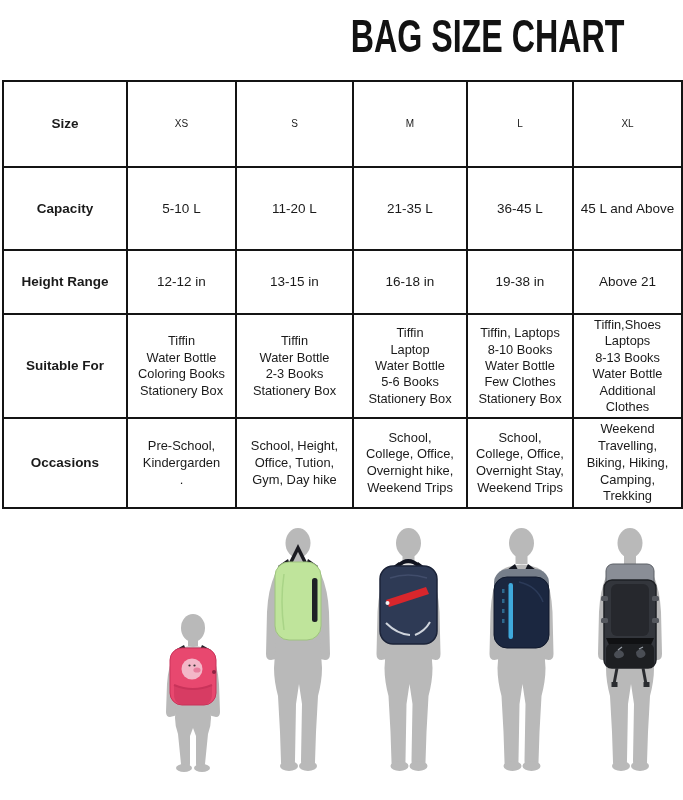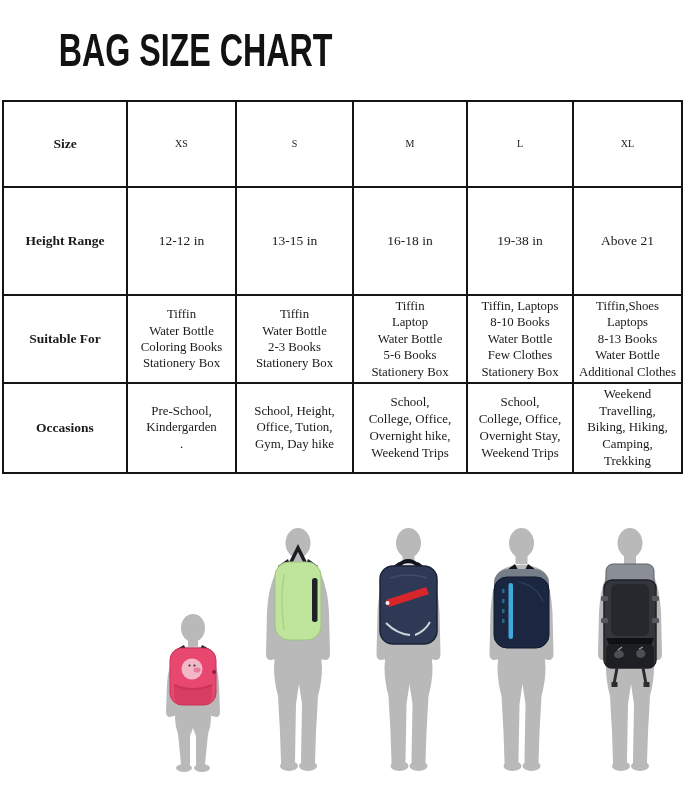--- a/index.html
+++ b/index.html
@@ -1,26 +1,26 @@
 <!DOCTYPE html>
 <html style="--text: #111111; --border: #141414; --silhouette: #b9b9b9; --bag-xs: #e8486f; --bag-xs-dark: #c9335a; --bag-s: #bfe49b; --bag-m: #2e3a55; --bag-m-accent: #d8262c; --bag-l: #1b2740; --bag-l-accent: #3fa9dc; --bag-xl: #33363c; --bag-xl-top: #8a8e96;"><head>
 <meta charset="utf-8">
 <style>
   html,body{margin:0;padding:0;background:#fff;}
   .page{position:relative;width:683px;height:800px;background:#ffffff;overflow:hidden;
         font-family:"Liberation Sans",sans-serif;color:var(--text,#111);}
-  .title-wrap{height:100px;display:flex;align-items:center;justify-content:flex-start;}
+  .title-wrap{height:72px;display:flex;align-items:center;justify-content:flex-end;}
   .title{font-weight:bold;font-size:46px;letter-spacing:0;transform:scaleX(0.70);
          transform-origin:center;white-space:nowrap;color:#121212;}
-  table.size-chart{border-collapse:collapse;table-layout:fixed;width:679px;margin:0 0 0 2px;font-family:Liberation Serif, serif;}
+  table.size-chart{border-collapse:collapse;table-layout:fixed;width:679px;margin:8px 0 0 2px;}
   table.size-chart td{border:2px solid #141414;text-align:center;vertical-align:middle;
         padding:2px 3px;white-space:pre-line;font-size:13.5px;line-height:1.32;color:#1a1a1a;}
   td.rowlabel{font-weight:bold;font-size:15px;color:#0d0d0d;}
   tr.row-size{height:86px;} tr.row-size td.val{font-size:10px;}
-  tr.row-capacity{height:83px;} tr.row-height{height:108px;}
+  tr.row-capacity{height:83px;} tr.row-height{height:64px;}
   tr.row-suitable{height:83px;} tr.row-suitable td.val{font-size:12.8px;line-height:1.28;}
   tr.row-occasions{height:80px;} tr.row-occasions td.val{font-size:12.9px;line-height:1.3;}
   .figures-strip{position:absolute;left:0;top:516px;width:683px;height:284px;}
   .fig{position:absolute;}
   .sil{fill:var(--silhouette,#b9b9b9);}
 </style>
 </head>
 <body>
 
 <div class="page">
@@ -39,20 +39,28 @@
         <col style="width:109px">
     </colgroup>
     <tbody>
       <tr class="row-size">
         <td class="rowlabel">Size</td>
         <td class="val">XS</td>
         <td class="val">S</td>
         <td class="val">M</td>
         <td class="val">L</td>
         <td class="val">XL</td>
+      </tr>
+      <tr class="row-capacity">
+        <td class="rowlabel">Capacity</td>
+        <td class="val">5-10 L</td>
+        <td class="val">11-20 L</td>
+        <td class="val">21-35 L</td>
+        <td class="val">36-45 L</td>
+        <td class="val">45 L and Above</td>
       </tr>
       <tr class="row-height">
         <td class="rowlabel">Height Range</td>
         <td class="val">12-12 in</td>
         <td class="val">13-15 in</td>
         <td class="val">16-18 in</td>
         <td class="val">19-38 in</td>
         <td class="val">Above 21</td>
       </tr>
       <tr class="row-suitable">

